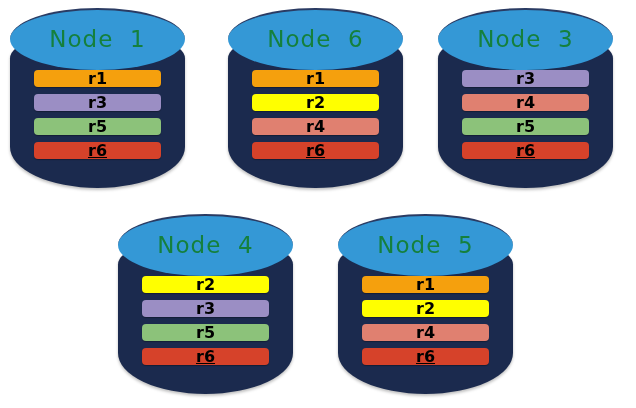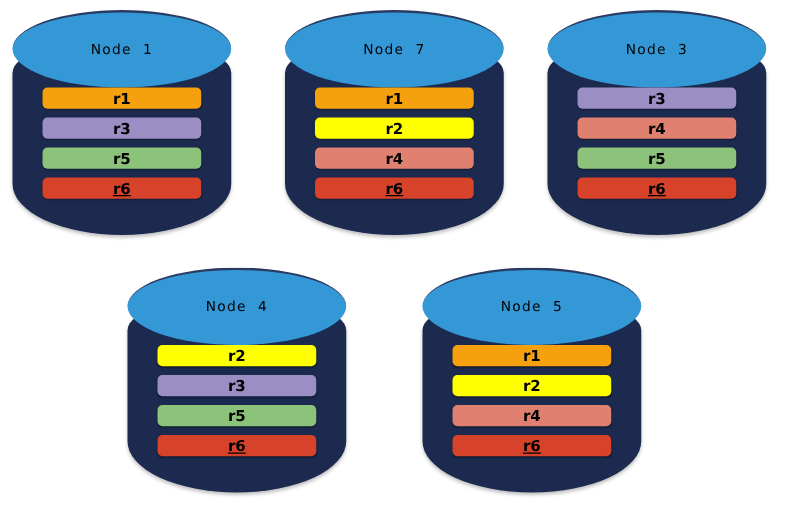--- a/index.html
+++ b/index.html
@@ -33,40 +33,40 @@
     background:#3498d6;
     border-radius:50%;
     border-top:2px solid #2a3b63;
     box-sizing:border-box;
   }
   .node-label{
     position:absolute;
     left:0;top:0;
     width:175px;height:62px;
     display:flex;align-items:center;justify-content:center;
-    color:#000000;
-    font-size:11px;
+    color:#15803d;
+    font-size:23px;
     letter-spacing:1px;
     white-space:pre;
     pointer-events:none;
   }
 
   .bars{
     position:absolute;
     left:24px;top:62px;
     width:127px;
   }
   .bar{
     height:17px;
     margin-bottom:7px;
     border-radius:4px;
     display:flex;
     align-items:center;
     justify-content:center;
-    font-size:12px;
+    font-size:16px;
     font-weight:bold;
     color:#000000;
     box-shadow:0 1px 1px rgba(0,0,0,0.3);
   }
   .bar:last-child{margin-bottom:0;text-decoration:underline;}
 </style>
 </head>
 <body>
 
 <div id="stage">
@@ -77,40 +77,40 @@
       <div class="bars">
         <div class="bar" style="background: rgb(245, 160, 13);">r1</div>
         <div class="bar" style="background: rgb(155, 142, 196);">r3</div>
         <div class="bar" style="background: rgb(140, 194, 122);">r5</div>
         <div class="bar" style="background: rgb(214, 66, 42);">r6</div>
       </div>
     </div>
     <div class="node" style="left: 228px; top: 8px;">
       <div class="cyl-body"></div>
       <div class="cyl-top" style="background: rgb(52, 152, 214);"></div>
-      <div class="node-label">Node  7</div>
+      <div class="node-label">Node  6</div>
       <div class="bars">
         <div class="bar" style="background: rgb(245, 160, 13);">r1</div>
         <div class="bar" style="background: rgb(255, 255, 0);">r2</div>
         <div class="bar" style="background: rgb(224, 128, 112);">r4</div>
         <div class="bar" style="background: rgb(214, 66, 42);">r6</div>
       </div>
     </div>
     <div class="node" style="left: 438px; top: 8px;">
       <div class="cyl-body"></div>
       <div class="cyl-top" style="background: rgb(52, 152, 214);"></div>
       <div class="node-label">Node  3</div>
       <div class="bars">
         <div class="bar" style="background: rgb(155, 142, 196);">r3</div>
         <div class="bar" style="background: rgb(224, 128, 112);">r4</div>
         <div class="bar" style="background: rgb(140, 194, 122);">r5</div>
         <div class="bar" style="background: rgb(214, 66, 42);">r6</div>
       </div>
     </div>
-    <div class="node" style="left: 102px; top: 214px;">
+    <div class="node" style="left: 118px; top: 214px;">
       <div class="cyl-body"></div>
       <div class="cyl-top" style="background: rgb(52, 152, 214);"></div>
       <div class="node-label">Node  4</div>
       <div class="bars">
         <div class="bar" style="background: rgb(255, 255, 0);">r2</div>
         <div class="bar" style="background: rgb(155, 142, 196);">r3</div>
         <div class="bar" style="background: rgb(140, 194, 122);">r5</div>
         <div class="bar" style="background: rgb(214, 66, 42);">r6</div>
       </div>
     </div>

